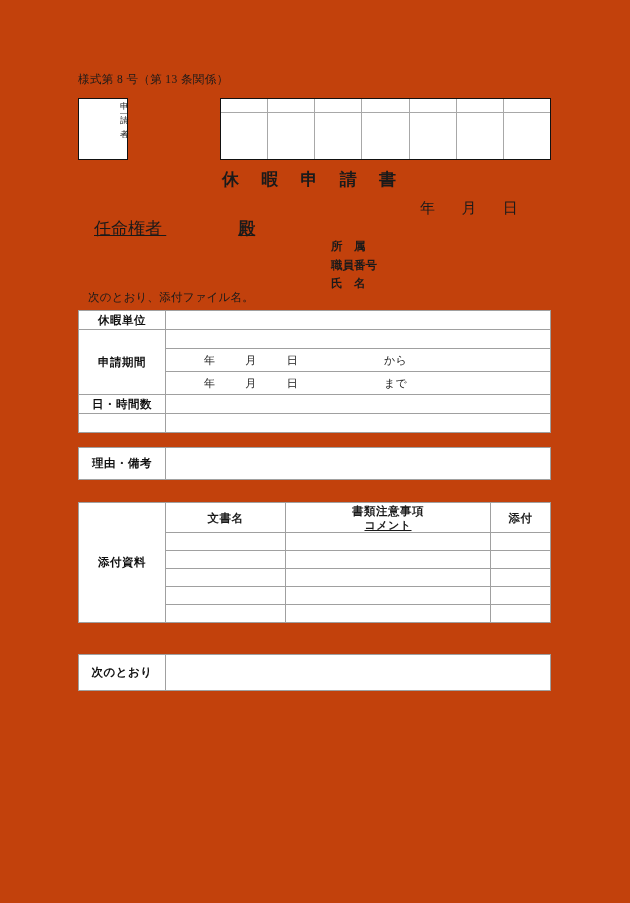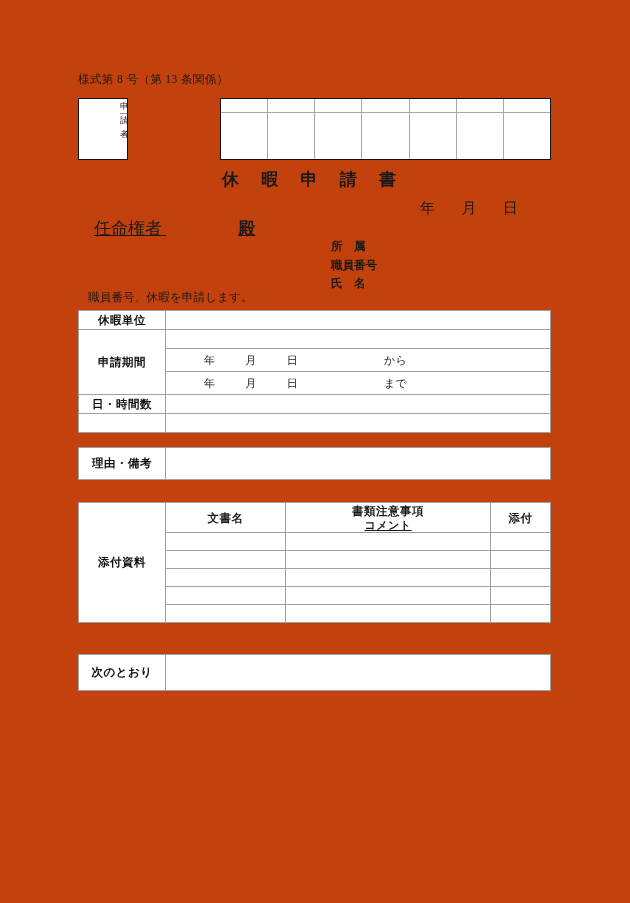--- a/index.html
+++ b/index.html
@@ -254,21 +254,21 @@
     <span>任命権者</span>
     <span class="honorific">殿</span>
   </div>
 
   <div class="abs" id="identity-fields">
     <div>所　属</div>
     <div>職員番号</div>
     <div>氏　名</div>
   </div>
 
-  <div class="abs" id="intro-text">職員番号、休暇を申請します。</div>
+  <div class="abs" id="intro-text">次のとおり、添付ファイル名。</div>
 
   <table class="ftable abs" id="reason-table">
     <colgroup>
       <col style="width:87px">
       <col>
     </colgroup>
     <tbody>
       <tr>
         <td class="lbl">理由・備考</td>
         <td></td>

